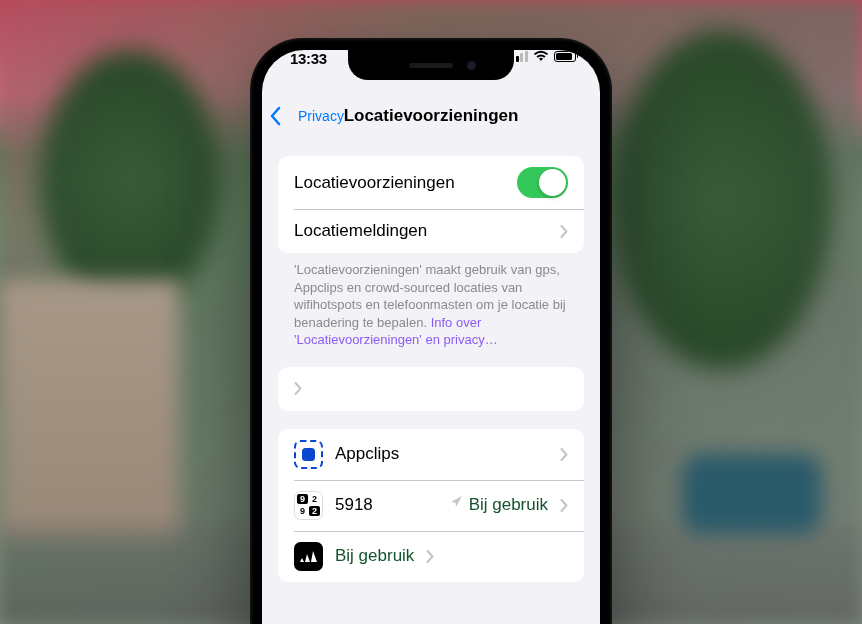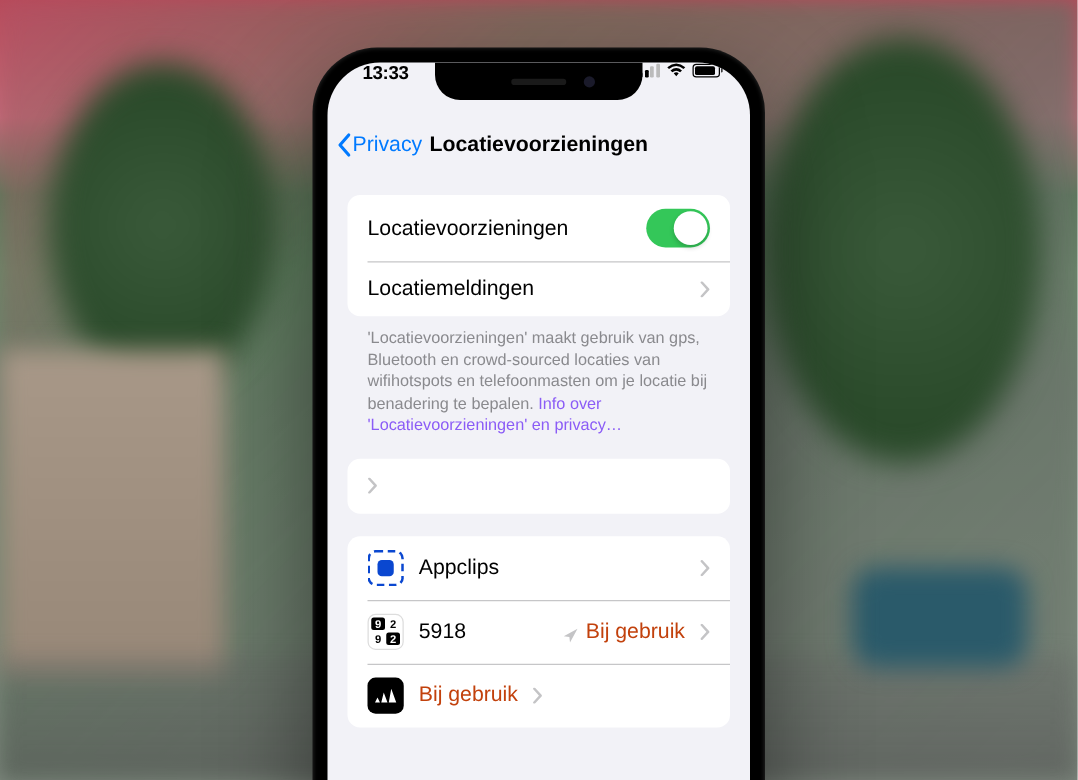--- a/index.html
+++ b/index.html
@@ -85,22 +85,22 @@
     .nav-bar {
       height: 44px;
       display: flex;
       align-items: center;
       padding: 0 8px;
       position: relative;
     }
     .back-btn {
       display: flex; align-items: center;
       color: #007aff;
-      font-size: 17px;
-      gap: 0;
+      font-size: 14px;
+      gap: 16px;
     }
     .chevron-left { width: 12px; height: 20px; }
     .nav-title {
       position: absolute;
       left: 50%;
       transform: translateX(-50%);
       font-weight: 600;
       font-size: 17px;
       color: #000;
     }
@@ -122,21 +122,21 @@
       position: relative;
     }
     .row + .row::before {
       content: '';
       position: absolute;
       top: 0; left: 16px; right: 0;
       height: 0.5px;
       background: #c6c6c8;
     }
     .row-label { flex: 1; font-size: 17px; color: #000; }
-    .row-detail { font-size: 17px; color: #c2410c; display: flex; align-items: flex-end; gap: 6px; }
+    .row-detail { font-size: 17px; color: #14532d; display: flex; align-items: flex-start; gap: 6px; }
     .chevron-right { width: 8px; height: 13px; flex-shrink: 0; }
     .chevron-right path { stroke: #c4c4c6; }
 
     .toggle {
       width: 51px; height: 31px;
       background: #34c759;
       border-radius: 16px;
       position: relative;
       flex-shrink: 0;
     }
@@ -244,21 +244,21 @@
           </div>
         </div>
         <div class="row">
           <span class="row-label">Locatiemeldingen</span>
           <svg class="chevron-right" viewBox="0 0 8 13">
               <path d="M1.5 1 L6.5 6.5 L1.5 12" stroke-width="2" fill="none" stroke-linecap="round" stroke-linejoin="round"></path>
             </svg>
         </div>
       </div>
       <div class="footer-text">
-        <span>'Locatievoorzieningen' maakt gebruik van gps, Bluetooth en crowd-sourced locaties van wifihotspots en telefoonmasten om je locatie bij benadering te bepalen. </span><span class="link">Info over 'Locatievoorzieningen' en privacy…</span>
+        <span>'Locatievoorzieningen' maakt gebruik van gps, Appclips en crowd-sourced locaties van wifihotspots en telefoonmasten om je locatie bij benadering te bepalen. </span><span class="link">Info over 'Locatievoorzieningen' en privacy…</span>
       </div>
 
       <div class="group">
         <div class="row">
           <svg class="chevron-right" viewBox="0 0 8 13">
               <path d="M1.5 1 L6.5 6.5 L1.5 12" stroke-width="2" fill="none" stroke-linecap="round" stroke-linejoin="round"></path>
             </svg>
         </div>
       </div>
 

